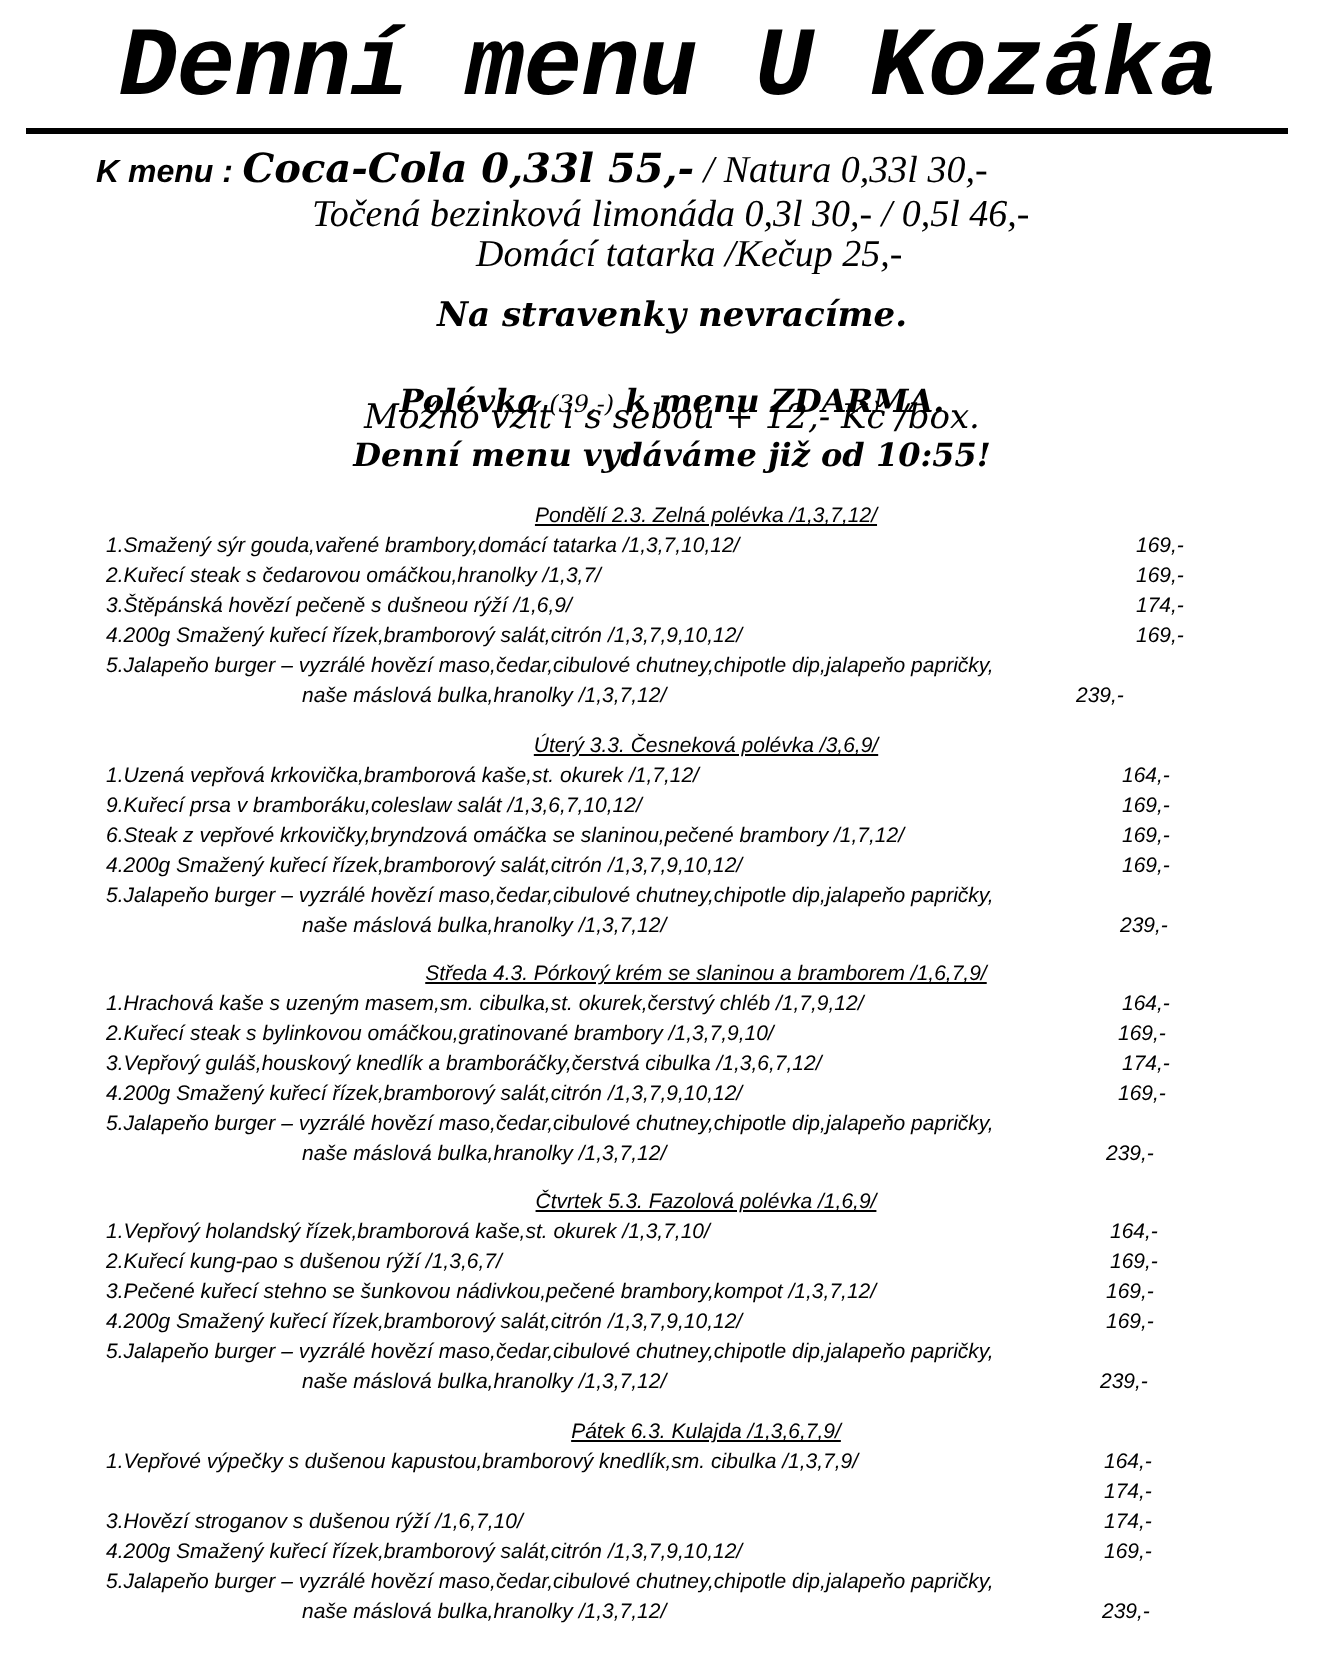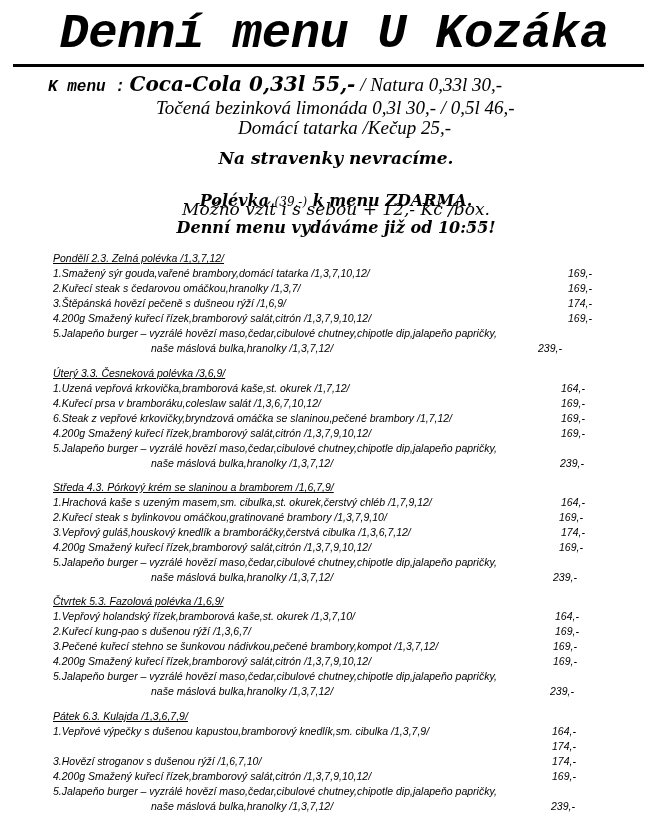--- a/index.html
+++ b/index.html
@@ -38,21 +38,21 @@
     }
     .serif-it {
       font-family: "Liberation Serif", serif;
       font-style: italic;
     }
     .line {
       position: absolute;
       white-space: nowrap;
     }
     .drinks-1 { left: 48px; top: 72px; font-size: 19px; }
-    .drinks-1 .lbl { font-family: Liberation Mono, monospace; font-weight: bold; font-style: italic; font-size: 16px; }
+    .drinks-1 .lbl { font-family: Liberation Sans, sans-serif; font-weight: bold; font-style: italic; font-size: 16px; }
     .drinks-1 .cola { font-family: "DejaVu Serif", serif; font-weight: bold; font-style: italic; font-size: 20px; }
     .drinks-2 { left: 156px; top: 97px; font-size: 19px; }
     .drinks-3 { left: 238px; top: 117px; font-size: 19px; }
 
     .notice {
       position: absolute;
       left: 0;
       width: 672px;
       text-align: center;
       white-space: nowrap;
@@ -69,20 +69,21 @@
       width: 600px;
       font-family: "Liberation Sans", sans-serif;
       font-style: italic;
       font-size: 10.5px;
     }
     .day-header {
       text-decoration: underline;
       height: 15px;
       line-height: 15px;
       white-space: nowrap;
+      text-align: center;
     }
     .item {
       position: relative;
       height: 15px;
       line-height: 15px;
       white-space: nowrap;
     }
     .item .desc { position: absolute; left: 0; top: 0; text-align: center; }
     .item .price { position: absolute; top: 0; }
     .item-cont {
@@ -138,21 +139,21 @@
   <div class="item-cont"><span>naše máslová bulka,hranolky /1,3,7,12/</span><span class="price" style="left:485px">239,-</span></div>
 </div>
 
 <div class="day" style="top:366px">
   <div class="day-header">Úterý 3.3. Česneková polévka  /3,6,9/</div>
   <div class="item">
       <span class="desc">1.Uzená vepřová krkovička,bramborová kaše,st. okurek /1,7,12/</span>
       <span class="price" style="left:508px">164,-</span>
     </div>
   <div class="item">
-      <span class="desc">4.Kuřecí prsa v bramboráku,coleslaw salát /1,3,6,7,10,12/</span>
+      <span class="desc">9.Kuřecí prsa v bramboráku,coleslaw salát /1,3,6,7,10,12/</span>
       <span class="price" style="left:508px">169,-</span>
     </div>
   <div class="item">
       <span class="desc">6.Steak z vepřové krkovičky,bryndzová omáčka se slaninou,pečené brambory /1,7,12/</span>
       <span class="price" style="left:508px">169,-</span>
     </div>
   <div class="item">
       <span class="desc">4.200g Smažený kuřecí řízek,bramborový salát,citrón /1,3,7,9,10,12/</span>
       <span class="price" style="left:508px">169,-</span>
     </div>

